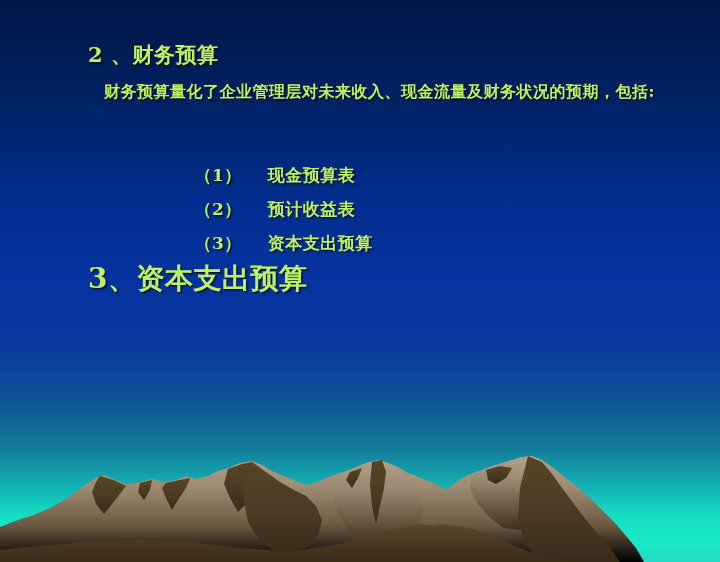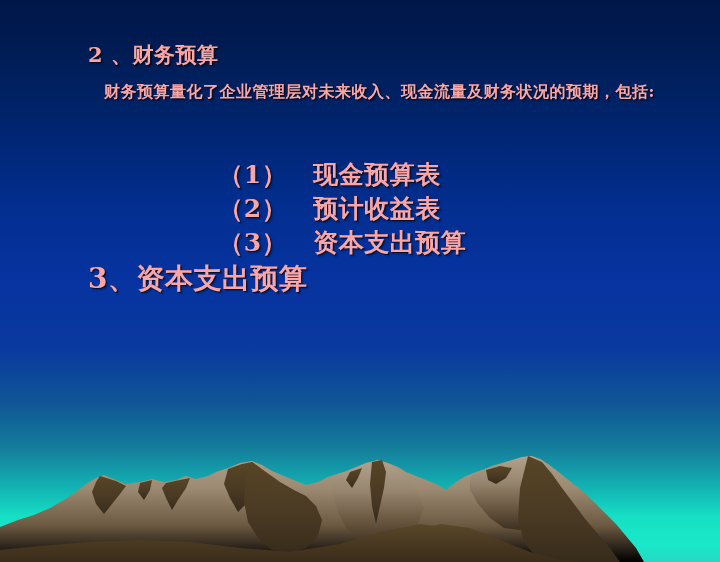--- a/index.html
+++ b/index.html
@@ -47,21 +47,21 @@
   
   .content {
     position: absolute;
     left: 0;
     top: 0;
     width: 720px;
     padding: 0;
   }
 
   .txt {
-    color: #fca5a5;
+    color: #bef264;
     text-shadow: 1px 1px 0 rgba(0,0,0,0.55), 2px 2px 2px rgba(0,0,0,0.35);
     white-space: pre-wrap;
     font-weight: bold;
     letter-spacing: 0.5px;
   }
 
   .heading {
     position: absolute;
     left: 88px;
     top: 42px;
@@ -74,22 +74,22 @@
     left: 60px;
     top: 74px;
     width: 632px;
     font-size: 16px;
     line-height: 36px;
     text-indent: 44px;
   }
 
   .item {
     position: absolute;
-    left: 163px;
-    font-size: 25px;
+    left: 156px;
+    font-size: 17px;
     line-height: 26px;
   }
   .item .num { display: inline-block; }
   .item .gap { display: inline-block; width: 26px; }
 
   .item-1 { top: 136px; }
   .item-2 { top: 170px; text-align: right; }
   .item-3 { top: 204px; }
 
   .section-3 {

